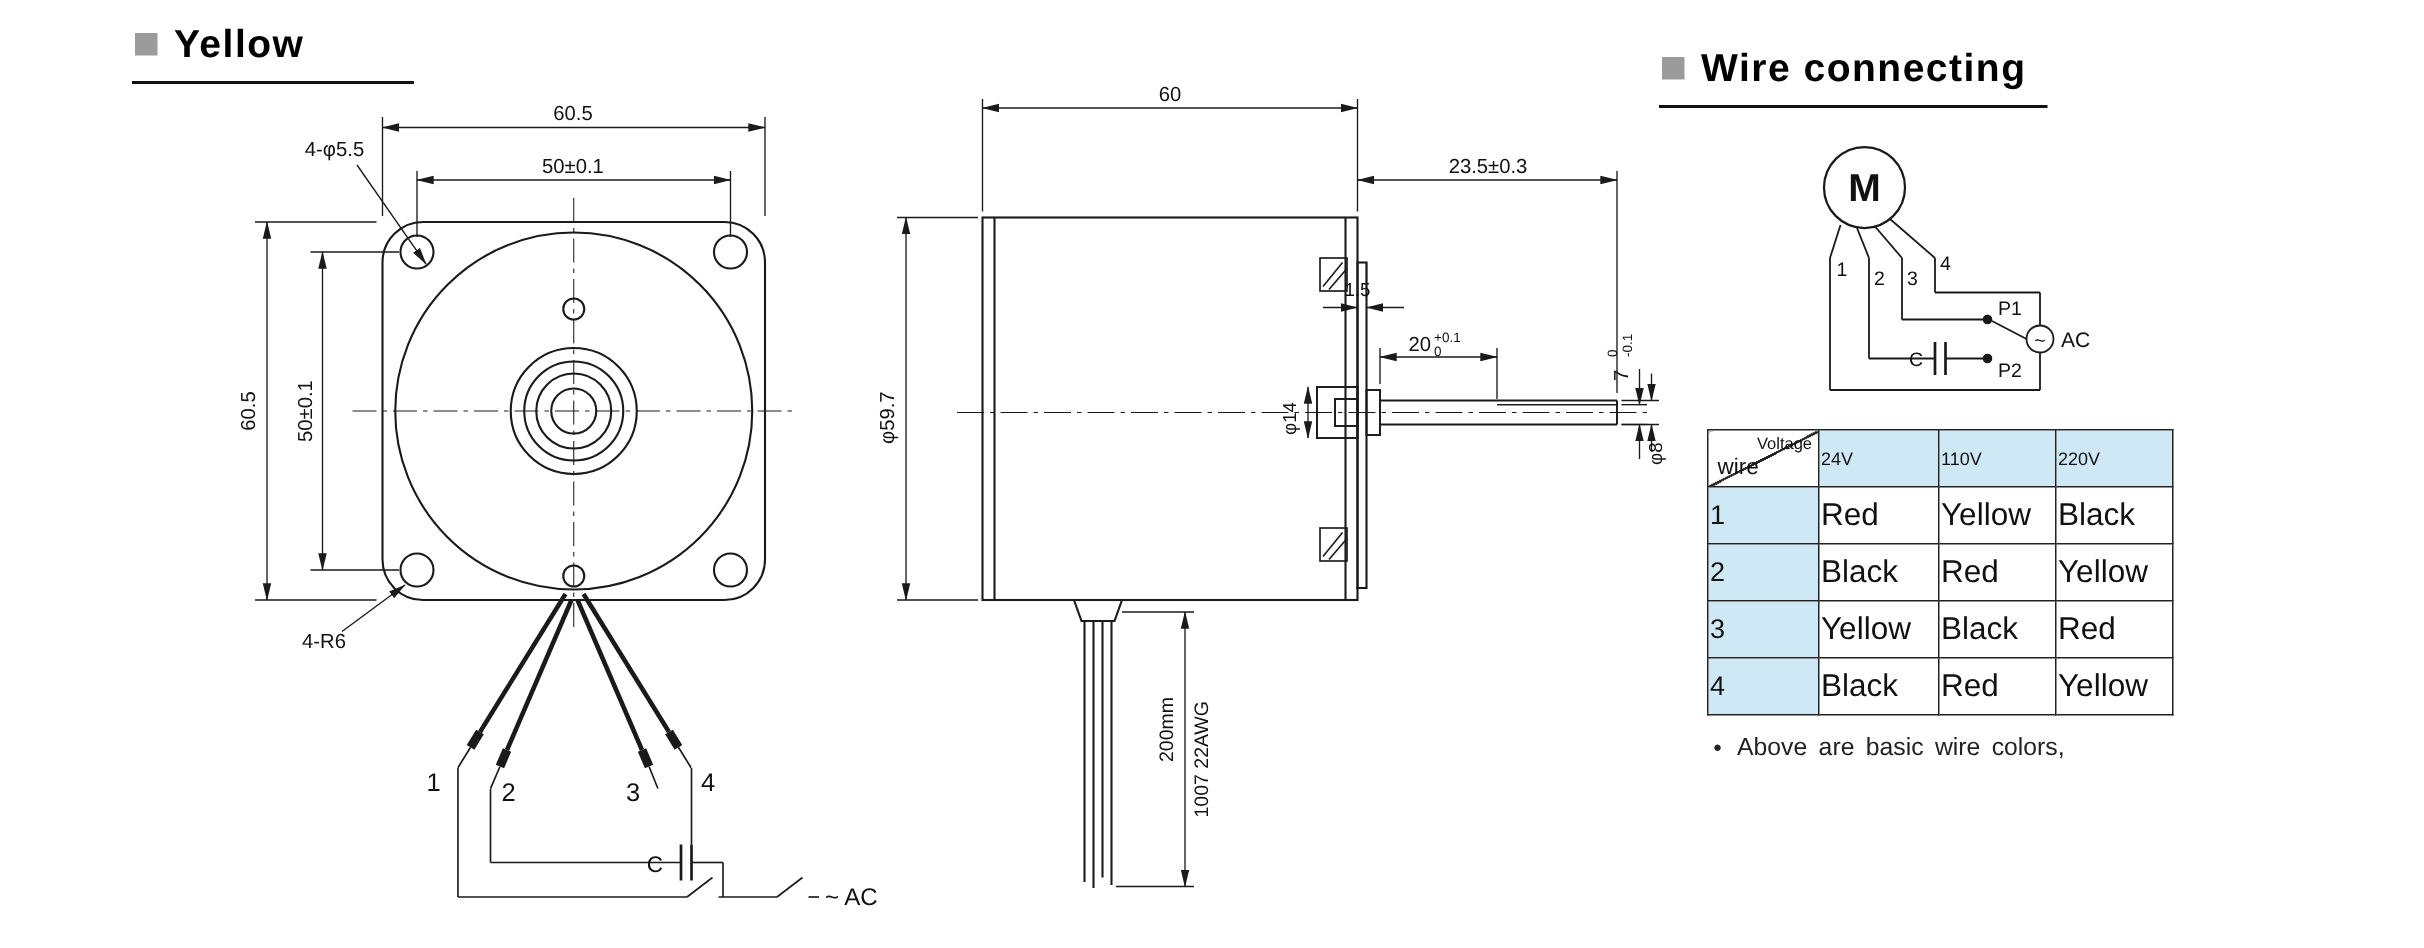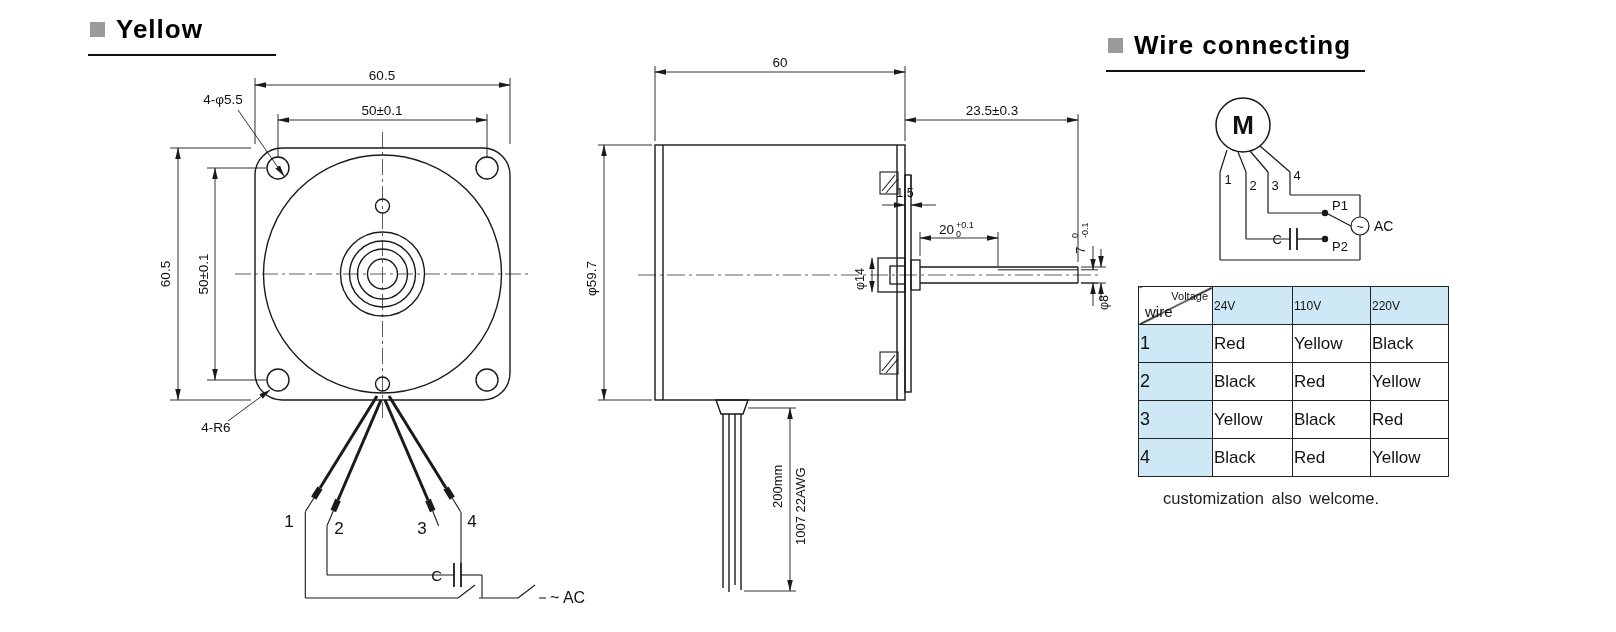--- a/index.html
+++ b/index.html
@@ -18,21 +18,21 @@
   
   svg text{font-family:"Liberation Sans",sans-serif;fill:#111;stroke:none}
   
   table.wiretab{border-collapse:collapse;table-layout:fixed;background:#fff}
   table.wiretab td,table.wiretab th{
     border:1.4px solid #222;text-align:left;vertical-align:middle;
     font-weight:normal;overflow:hidden;margin-left:27px;
   }
   table.wiretab th{background:var(--table-header-bg,#cfe8f6);font-size:12px}
   table.wiretab td.wnum{background:var(--table-header-bg,#cfe8f6);font-size:18px}
-  table.wiretab td.cval{font-size:17px}
+  table.wiretab td.cval{font-size:21px}
   td.corner{
     position:relative;background:
       linear-gradient(to bottom right,
         transparent calc(50% - 0.8px), #222 calc(50% - 0.8px),
         #222 calc(50% + 0.8px), transparent calc(50% + 0.8px));
   }
   .corner-top{position:absolute;top:3px;right:4px;font-size:11px}
   .corner-bottom{position:absolute;bottom:4px;left:6px;font-size:15px}
   
   .note{font-size:16.5px;color:#222;line-height:1.75;word-spacing:3px}
@@ -336,16 +336,16 @@
       <td class="wnum">4</td>
       <td class="cval">Black</td>
       <td class="cval">Red</td>
       <td class="cval">Yellow</td>
     </tr>
   </tbody>
     </table>
 </div>
 
 <div class="abs note" style="left:1142px;top:484px">
-  <div class="indent">
-    <span>customization also welcome.</span>
+  <div>
+    <span class="bullet">●</span><span>Above are basic wire colors,</span>
   </div>
 </div>
 
 </body></html>

